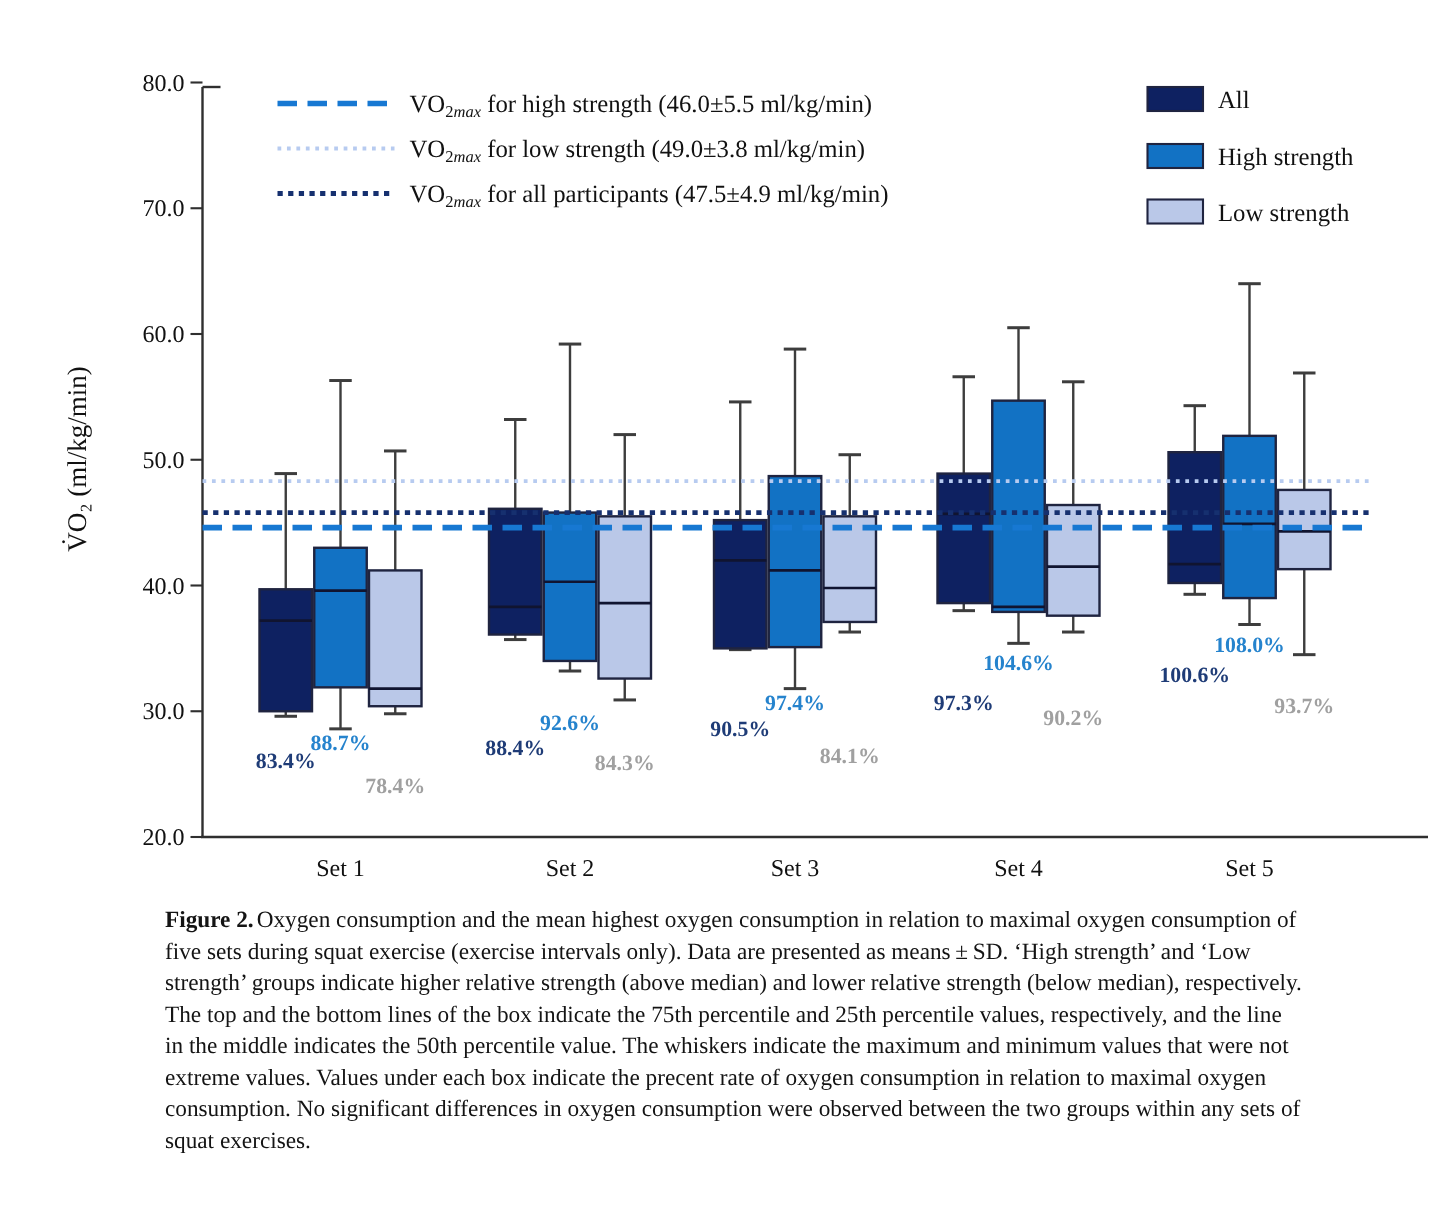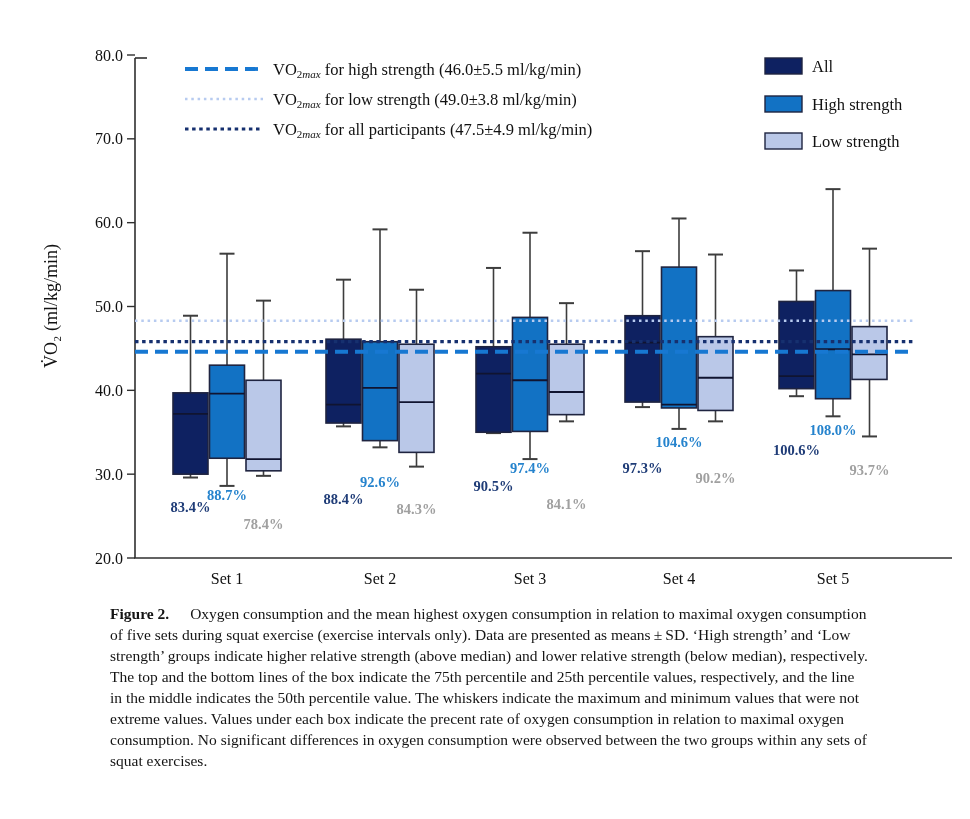--- a/index.html
+++ b/index.html
@@ -4,21 +4,21 @@
 <style>
   html,body{margin:0;padding:0;background:#ffffff;}
   body{width:970px;height:819px;position:relative;font-family:"Liberation Serif", serif;}
   .figure-wrap{position:absolute;top:0;left:0;width:970px;height:819px;background:#fff;}
   svg{display:block;}
   .caption{
     position:absolute;left:110px;top:603px;width:760px;
     font-family:"Liberation Serif", serif;font-size:15.5px;line-height:21px;color:#141414;
     text-align:left;
   }
-  .caption strong{font-weight:bold;margin-right:21px;}
+  .caption strong{font-weight:bold;margin-right:2px;}
 </style>
 </head>
 <body>
 
 <div class="figure-wrap">
   <svg id="chart-svg" width="970" height="600" viewBox="0 0 970 600" xmlns="http://www.w3.org/2000/svg">
       <line x1="135" y1="58" x2="135" y2="558" stroke="#2f2f2f" stroke-width="1.6"></line>
       <line x1="135" y1="58" x2="147" y2="58" stroke="#2f2f2f" stroke-width="1.6"></line>
       <line x1="134" y1="558" x2="952" y2="558" stroke="#2f2f2f" stroke-width="1.6"></line>
       <line x1="127" y1="558" x2="135" y2="558" stroke="#2f2f2f" stroke-width="1.4"></line>

